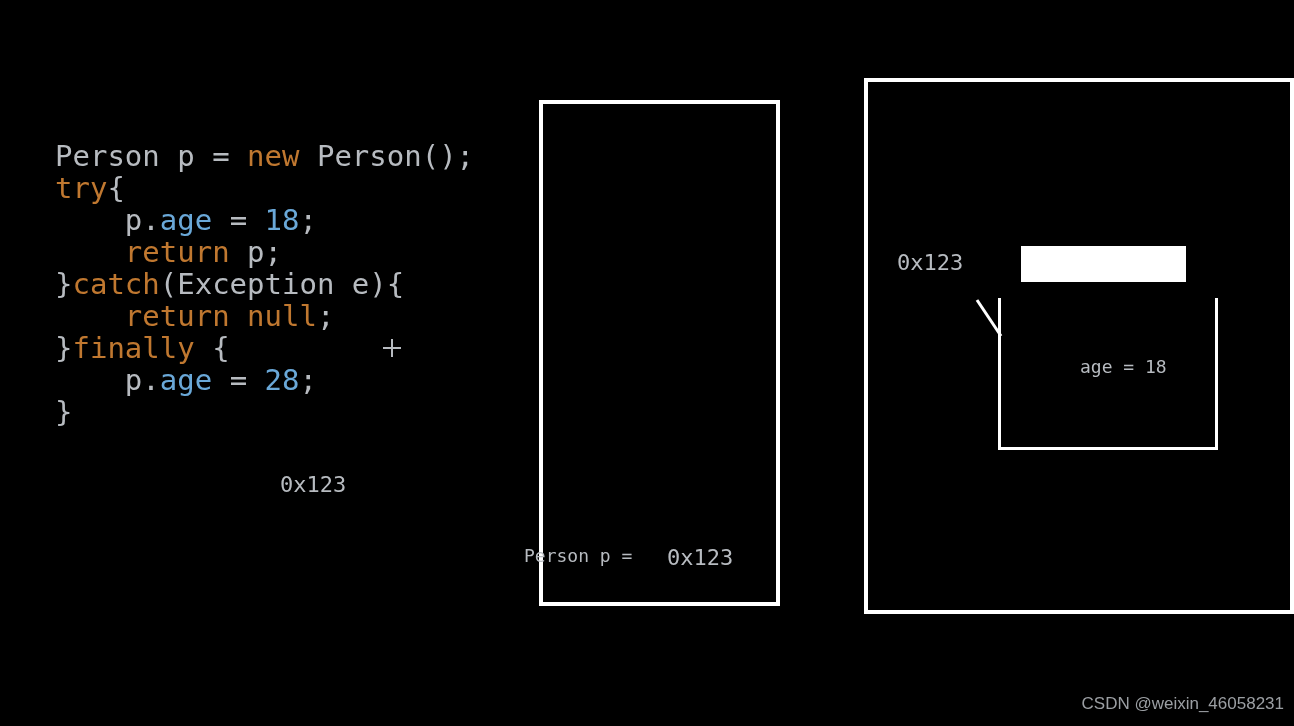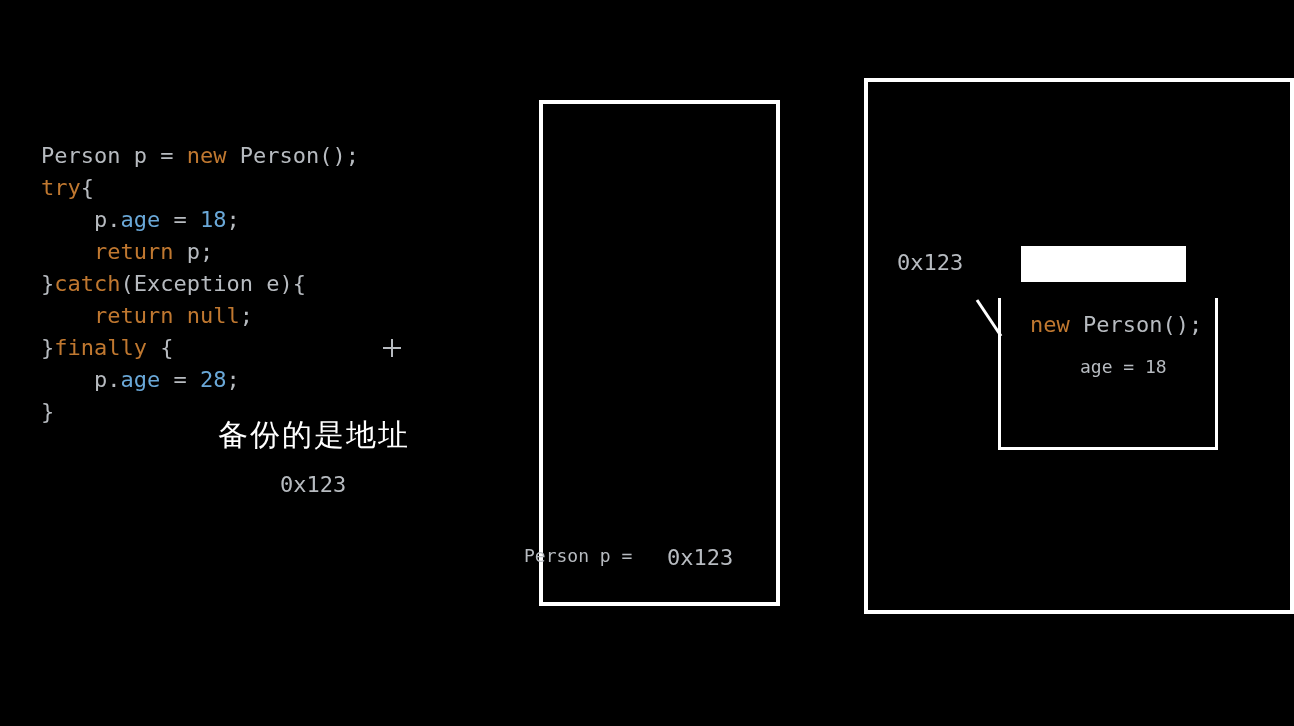--- a/index.html
+++ b/index.html
@@ -1,18 +1,18 @@
 <!DOCTYPE html>
 <html><head>
 <meta charset="utf-8">
 <style>
   html,body{margin:0;padding:0;width:1294px;height:726px;background:#000;overflow:hidden;font-family:Consolas,Menlo,monospace}
   *{box-sizing:border-box}
   .stage{position:relative;width:1294px;height:726px;color:#b7bbc0}
-  .code{position:absolute;left:41px;top:140px;font-size:22px;line-height:32px;white-space:pre}
+  .code{position:absolute;left:55px;top:140px;font-size:29px;line-height:32px;white-space:pre}
   .c-type{color:#b7bbc0}
   .c-var{color:#b7bbc0}
   .c-kw{color:#c07830}
   .c-dot{color:#b7bbc0}
   .c-field{color:#6aa8d8}
   .c-num{color:#6aa8d8}
   .c-punct{color:#b7bbc0}
   .c-new{color:#c07830}
   .chinese{position:absolute;left:218px;top:415px;color:#fff;font-size:30px;font-family:"KaiTi","STKaiti","楷体",serif;letter-spacing:2px}
   .addr1{position:absolute;left:280px;top:472px;color:#b7bbc0;font-size:22px}
@@ -44,35 +44,32 @@
 <span class="c-punct">    </span><span class="c-var">p</span><span class="c-dot">.</span><span class="c-field">age</span><span class="c-punct"> = </span><span class="c-num">18</span><span class="c-punct">;</span>
 <span class="c-punct">    </span><span class="c-kw">return</span><span class="c-punct"> p;</span>
 <span class="c-punct">}</span><span class="c-kw">catch</span><span class="c-punct">(Exception e){</span>
 <span class="c-punct">    </span><span class="c-kw">return</span><span class="c-punct"> </span><span class="c-kw">null</span><span class="c-punct">;</span>
 <span class="c-punct">}</span><span class="c-kw">finally</span><span class="c-punct"> {</span>
 <span class="c-punct">    </span><span class="c-var">p</span><span class="c-dot">.</span><span class="c-field">age</span><span class="c-punct"> = </span><span class="c-num">28</span><span class="c-punct">;</span>
 <span class="c-punct">}</span></div>
 
   <div class="cursor"></div>
 
-  <div class="chinese">备份的是地址</div>
   <div class="addr1">0x123</div>
 
   <div class="stackbox"></div>
   <div class="stacklabel">Person p =</div>
   <div class="stackval">0x123</div>
 
   <div class="heapbox"></div>
   <div class="heapaddr">0x123</div>
   <div class="whiterect"></div>
 
   <div class="lead">
     <svg width="30" height="40">
         <line x1="3" y1="2" x2="27" y2="38" stroke="#fff" stroke-width="3"></line>
       </svg>
   </div>
   <div class="objbox"></div>
-  <div class="objtxt1">
-    <span class="c-new">new</span><span class="c-type"> Person();</span>
-  </div>
   <div class="objtxt2">age = 18</div>
 
+  <div class="watermark">CSDN @weixin_46058231</div>
 </div>
 
 </body></html>

